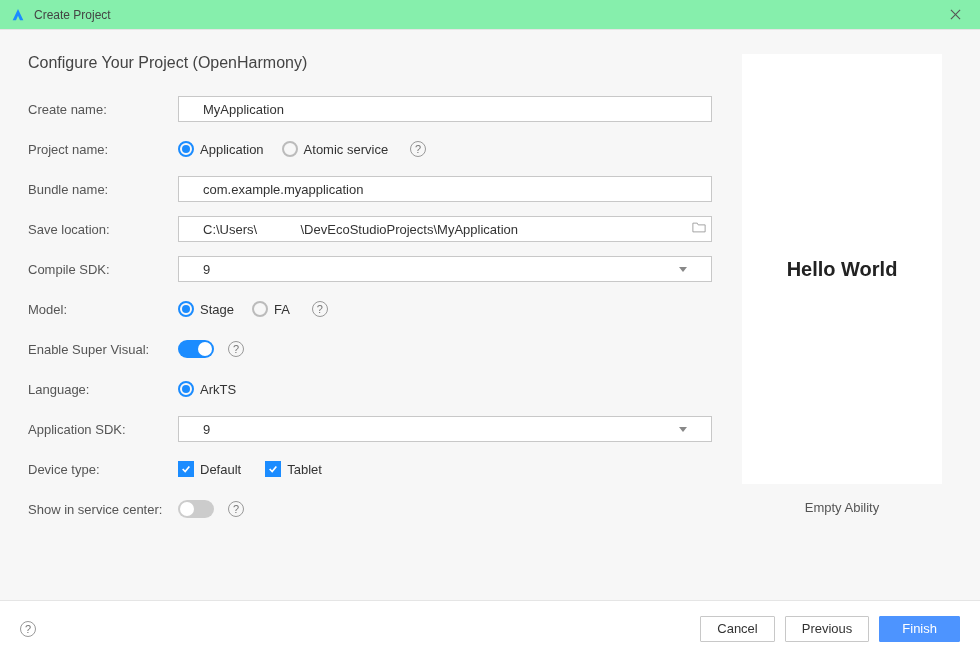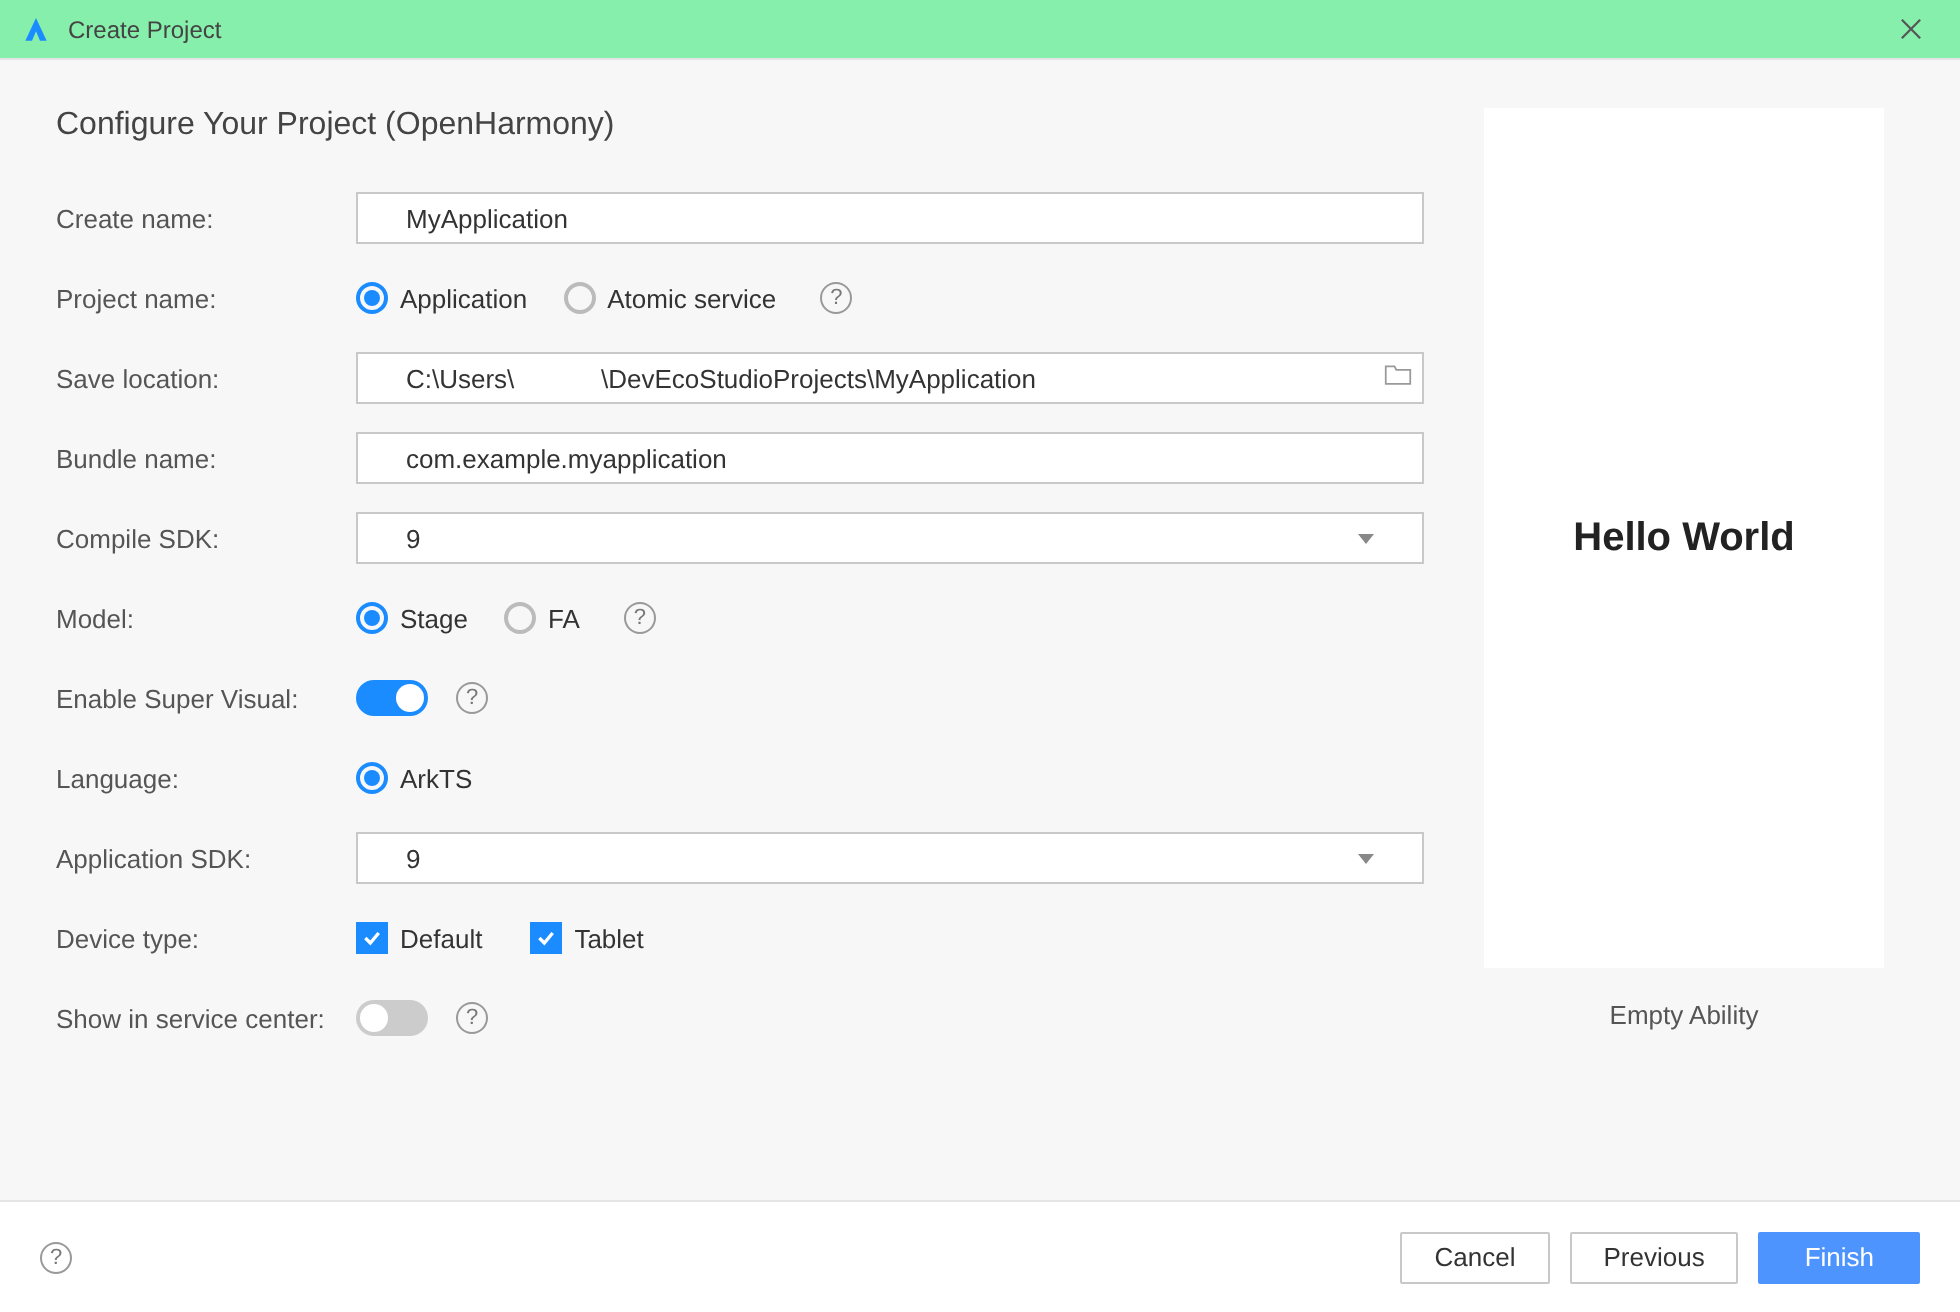--- a/index.html
+++ b/index.html
@@ -267,35 +267,35 @@
           <span class="radio-circle">
               <span class="radio-dot"></span>
             </span>
           <span>Atomic service</span>
         </div>
         <span class="help-icon">?</span>
       </div>
     </div>
 
     <div class="form-row">
+      <div class="form-label">Bundle name:</div>
+      <div class="form-control">
+        <input class="text-input" value="com.example.myapplication" style="">
+      </div>
+    </div>
+
+    <div class="form-row">
       <div class="form-label">Save location:</div>
       <div class="form-control input-with-icon">
         <input class="text-input" value="C:\Users\            \DevEcoStudioProjects\MyApplication" style="">
         <span class="folder-btn">
           <svg viewBox="0 0 16 16" width="14" height="14">
             <path d="M1 3 h5 l1 2 h8 v8 h-14 z" fill="none" stroke="#999" stroke-width="1"></path>
           </svg>
         </span>
-      </div>
-    </div>
-
-    <div class="form-row">
-      <div class="form-label">Bundle name:</div>
-      <div class="form-control">
-        <input class="text-input" value="com.example.myapplication" style="">
       </div>
     </div>
 
     <div class="form-row">
       <div class="form-label">Compile SDK:</div>
       <div class="form-control">
         <div class="select-input">
           <span>9</span>
           <span class="caret"></span>
         </div>

